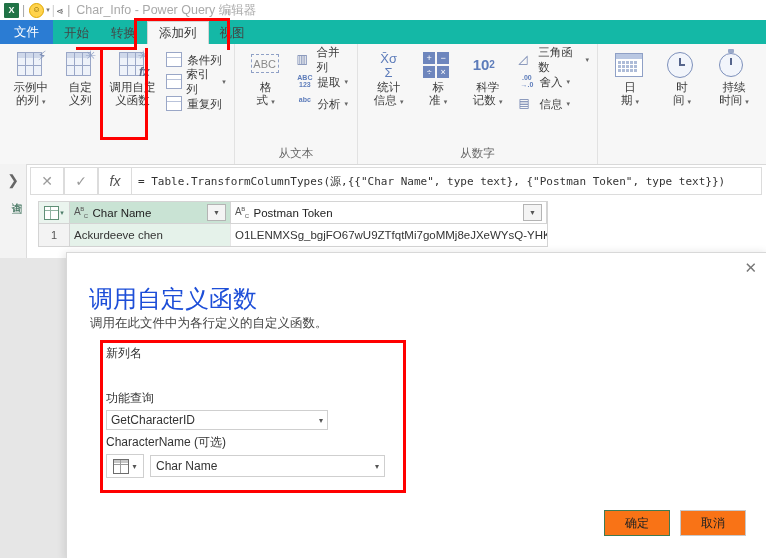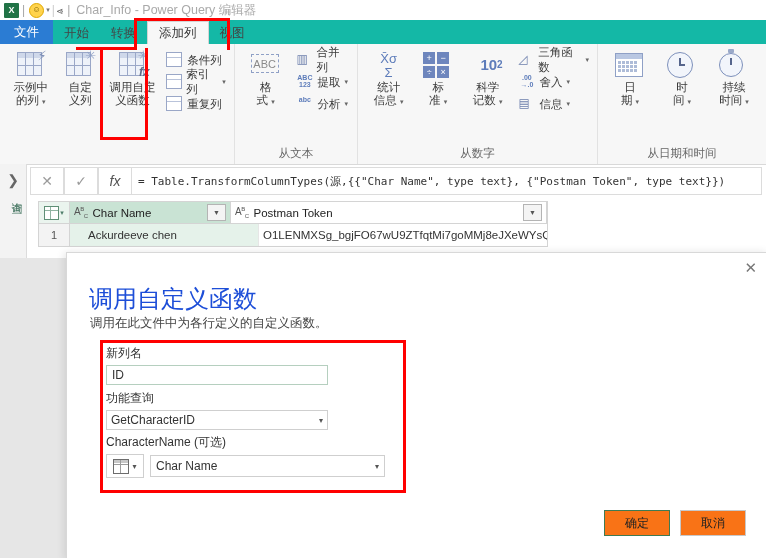--- a/index.html
+++ b/index.html
@@ -97,21 +97,21 @@
   .gh-cell.plain{background:#fff;flex:1;}
   .typeicon{font-size:10px;color:#555;margin-right:5px;letter-spacing:-0.5px;}
   .typeicon sup{font-size:6px;}
   .typeicon sub{font-size:6px;}
   .gh-name{color:#222;}
   .filterbtn{width:17px;height:15px;border:1px solid #b4b4b4;background:#f4f4f4;margin-left:auto;
     display:flex;align-items:center;justify-content:center;font-size:7px;color:#555;}
   .grow{display:flex;height:22px;border:1px solid #d4d4d4;background:#fff;}
   .grow .rn{width:30px;background:#f3f3f3;border-right:1px solid #d4d4d4;text-align:center;
     font-size:11px;color:#555;line-height:22px;}
-  .grow .c1{width:152px;background:#e5f2ea;border-right:1px solid #e6e6e6;padding:0 18px;line-height:22px;font-size:11.5px;}
+  .grow .c1{width:152px;background:#e5f2ea;border-right:1px solid #e6e6e6;padding:0 4px;line-height:22px;font-size:11.5px;}
   .grow .c2{flex:1;padding:0 4px;line-height:22px;font-size:11.5px;overflow:hidden;white-space:nowrap;}
   .gridbg{position:absolute;left:0;top:258px;width:766px;height:300px;background:#e6e6e6;}
 
   
   .dialog{position:absolute;left:66px;top:252px;width:700px;height:305px;background:#fff;
     border:1px solid #d8d8d8;border-bottom:2px solid #7f9e8b;box-shadow:-2px 0 8px rgba(0,0,0,.10);}
   .dlg-close{position:absolute;right:10px;top:8px;font-size:15px;color:#777;cursor:pointer;line-height:14px;}
   .dlg-title{position:absolute;left:22px;top:30px;font-size:24px;color:#1d4ed8;}
   .dlg-sub{position:absolute;left:23px;top:62px;font-size:12.5px;color:#444;}
   .redbox{position:absolute;left:100px;top:340px;width:306px;height:153px;border:3px solid #ff0000;
@@ -303,21 +303,21 @@
               <span>×</span>
             </div>
         </div>
         <div class="lbl">
           <span>标</span><br>
           <span>准</span>
           <span class="car">▾</span>
         </div>
       </div>
       <div class="bigbtn">
-        <div class="icon-frame sciicon" style="display:flex;align-items:center;justify-content:flex-end;">10<sup style="font-size:10px;">2</sup></div>
+        <div class="icon-frame sciicon" style="display:flex;align-items:center;justify-content:flex-start;">10<sup style="font-size:10px;">2</sup></div>
         <div class="lbl">
           <span>科学</span><br>
           <span>记数</span>
           <span class="car">▾</span>
         </div>
       </div>
       <div style="display:flex;flex-direction:column;margin-left:4px;margin-top:2px;">
         <div class="smallrow">
           <span class="si glyph">◿</span>
           <span class="txt">三角函数</span>
@@ -385,21 +385,20 @@
               <div class="stem"></div>
             </div>
         </div>
         <div class="lbl">
           <span>持续</span><br>
           <span>时间</span>
           <span class="car">▾</span>
         </div>
       </div>
     </div>
-    <div class="glabel">从日期和时间</div>
   </div>
 </div>
 
 <div class="ann ann-tab"></div>
 <div class="ann ann-btn"></div>
 <div class="ann-tabline-l"></div>
 
 <div class="leftrail">
   <div class="chev">❯</div>
   <div class="vtext">查询</div>
@@ -441,21 +440,20 @@
 <div class="gridbg"></div>
 
 <div class="dialog">
   <div class="dlg-close">✕</div>
   <div class="dlg-title">调用自定义函数</div>
   <div class="dlg-sub">调用在此文件中为各行定义的自定义函数。</div>
 </div>
 
 <div class="field" style="top:345px;">
   <div class="flabel">新列名</div>
-  <input class="tinput" value="ID" style="">
 </div>
 
 <div class="field" style="top:390px;">
   <div class="flabel">功能查询</div>
   <div class="selbox">
     <span>GetCharacterID</span>
     <span class="car">▾</span>
   </div>
 </div>
 

